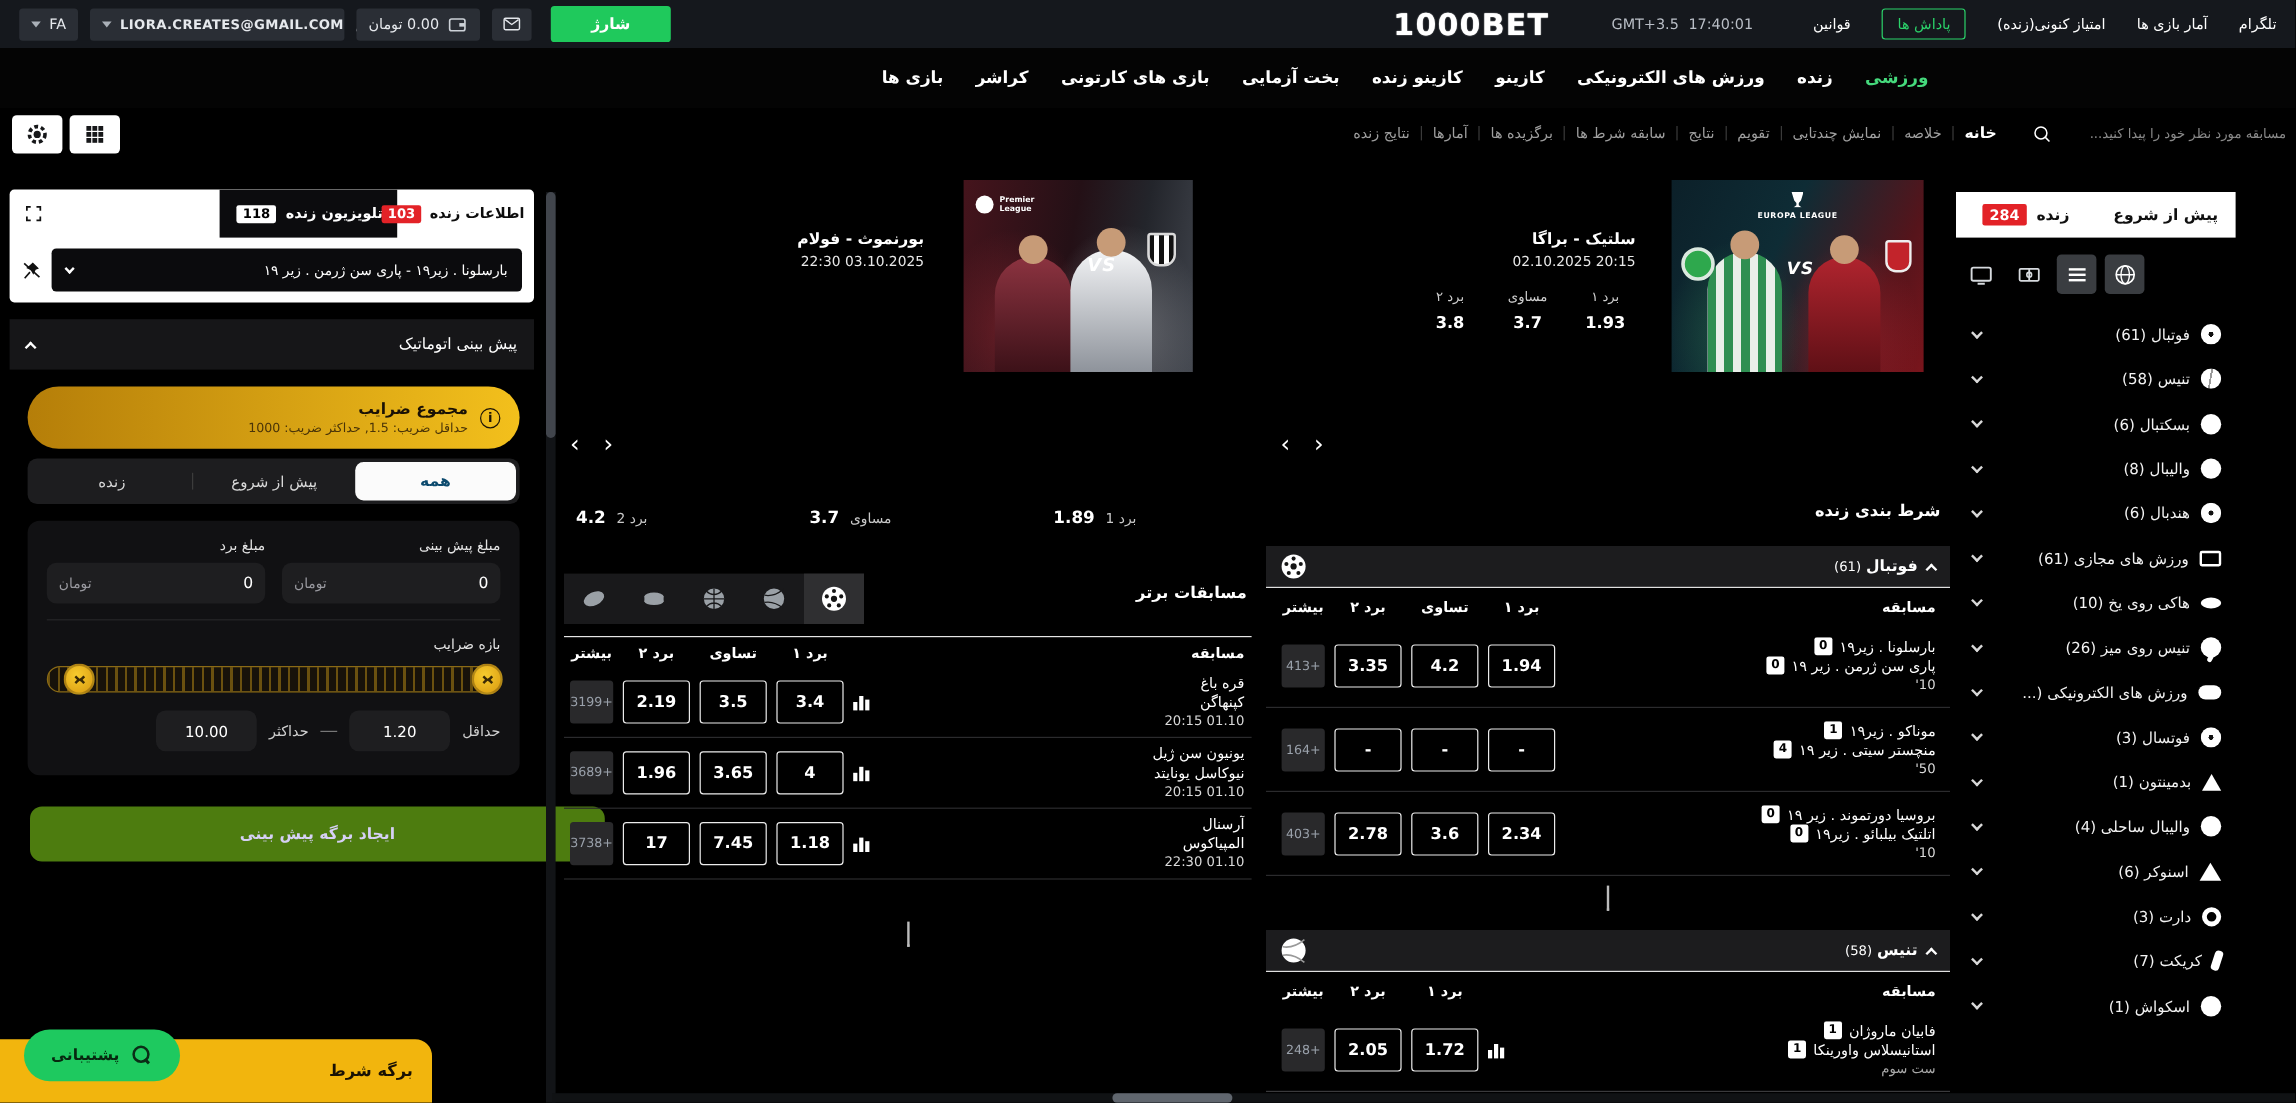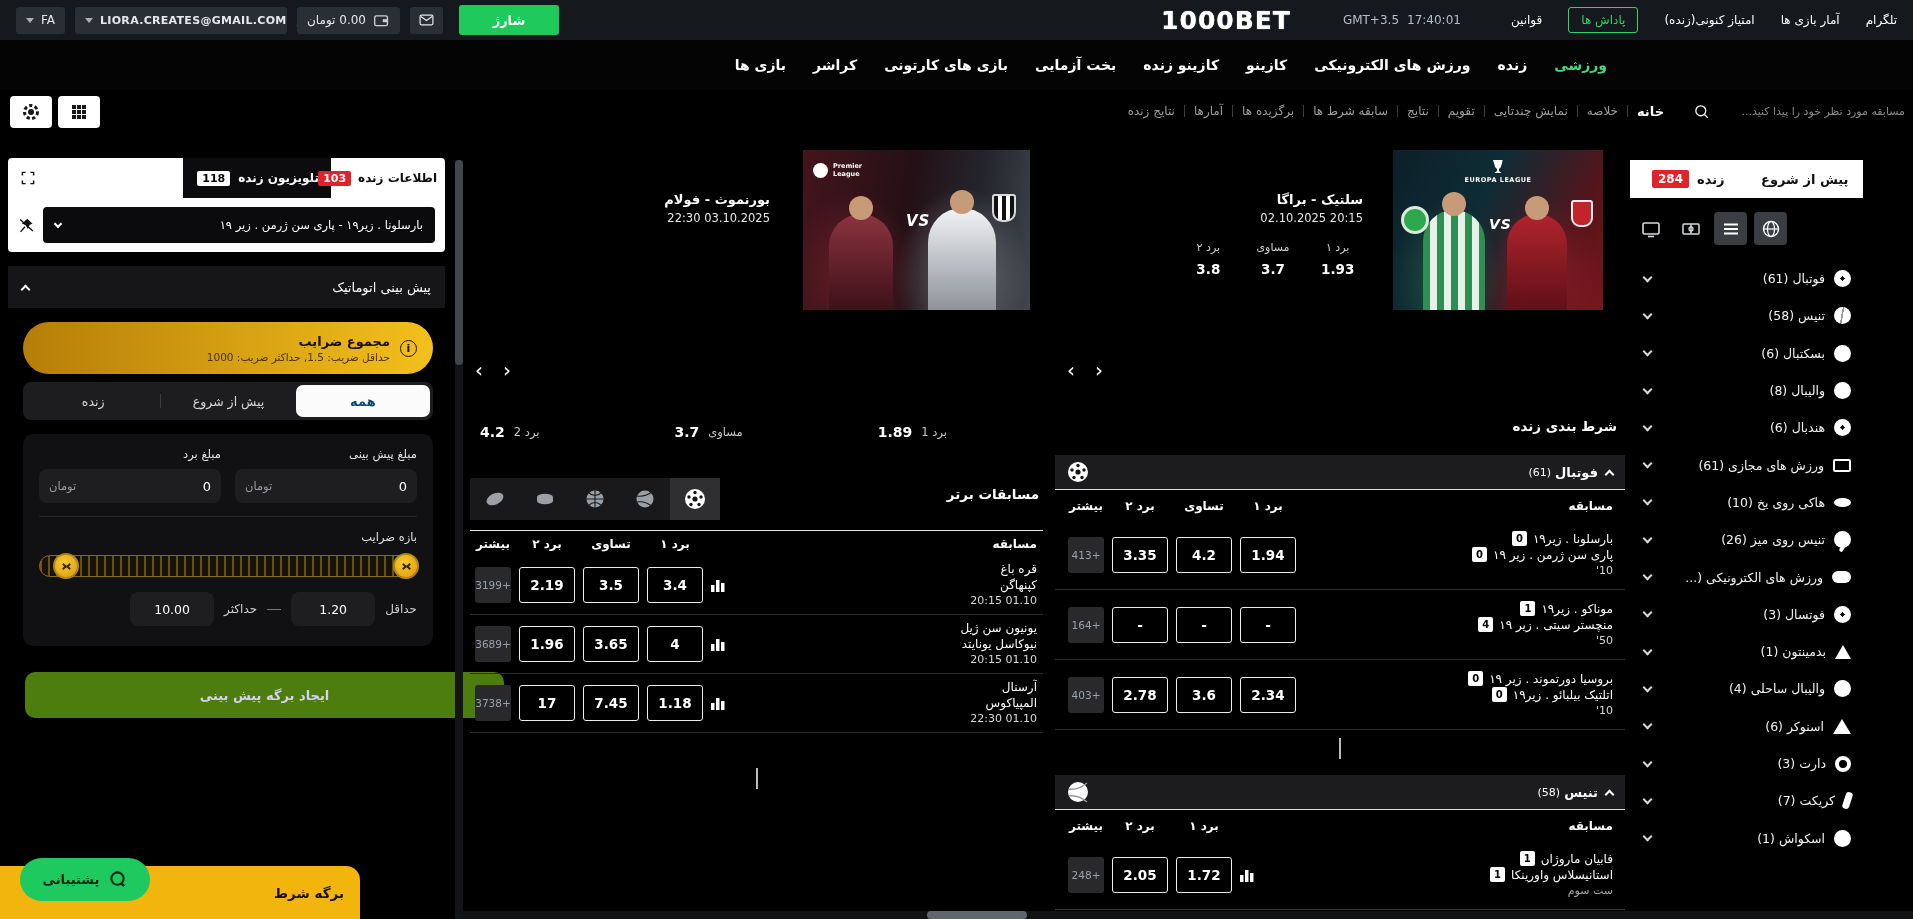--- a/index.html
+++ b/index.html
@@ -113,21 +113,21 @@
   
   .vscroll{position:absolute;left:455px;top:160px;width:8px;height:759px;background:#121417}
   .vthumb{position:absolute;left:0;top:0;width:8px;height:205px;background:#41454c;border-radius:4px;cursor:grab}
   .hscroll{position:absolute;left:460px;top:911px;width:1453px;height:8px;background:#101214}
   .hthumb{position:absolute;left:467px;top:0;width:100px;height:8px;background:#60666e;border-radius:4px;cursor:grab}
 
   
   .colA{position:absolute;left:470px;top:150px;width:573px;height:770px}
   .colB{position:absolute;left:1055px;top:150px;width:570px;height:769px}
   .photo{position:absolute;top:0;overflow:hidden}
-  .photo1{left:333px;width:227px;height:160px;background:radial-gradient(90px 120px at 22% 78%,rgba(150,40,50,.55),transparent 70%),radial-gradient(95px 125px at 70% 78%,rgba(230,230,235,.35),transparent 70%),linear-gradient(100deg,#45141c 0%,#241016 45%,#23252b 72%,#41454d 100%)}
+  .photo1{left:333px;width:191px;height:160px;background:radial-gradient(90px 120px at 22% 78%,rgba(150,40,50,.55),transparent 70%),radial-gradient(95px 125px at 70% 78%,rgba(230,230,235,.35),transparent 70%),linear-gradient(100deg,#45141c 0%,#241016 45%,#23252b 72%,#41454d 100%)}
   .photo2{left:338px;width:210px;height:160px;background:radial-gradient(80px 110px at 25% 80%,rgba(60,150,90,.35),transparent 70%),radial-gradient(80px 110px at 72% 80%,rgba(190,40,50,.45),transparent 70%),linear-gradient(115deg,#0c2029 0%,#0e2c35 40%,#55141b 78%,#7a151c 100%)}
   .blob{position:absolute;bottom:0;border-radius:36px 36px 0 0}
   .blob::before{content:"";position:absolute;top:-18px;left:50%;transform:translateX(-50%);width:24px;height:24px;border-radius:50%;background:#c79b77}
   .b1a{left:26px;width:64px;height:96px;background:linear-gradient(180deg,#8c3340,#3c1118)}
   .b1b{right:34px;width:68px;height:102px;background:linear-gradient(180deg,#f2f3f5,#8e939b)}
   .b2a{left:30px;width:62px;height:100px;background:repeating-linear-gradient(90deg,#2f8f52 0 7px,#e9efe9 7px 14px)}
   .b2b{right:36px;width:60px;height:96px;background:linear-gradient(180deg,#b0242e,#5f1016)}
   .vs{position:absolute;font-style:italic;font-weight:900;color:#fff;letter-spacing:1px}
   .pl-logo{position:absolute;left:10px;top:12px;display:flex;align-items:center;gap:5px;direction:ltr}
   .pl-ball{width:15px;height:15px;border-radius:50%;background:#fff}

